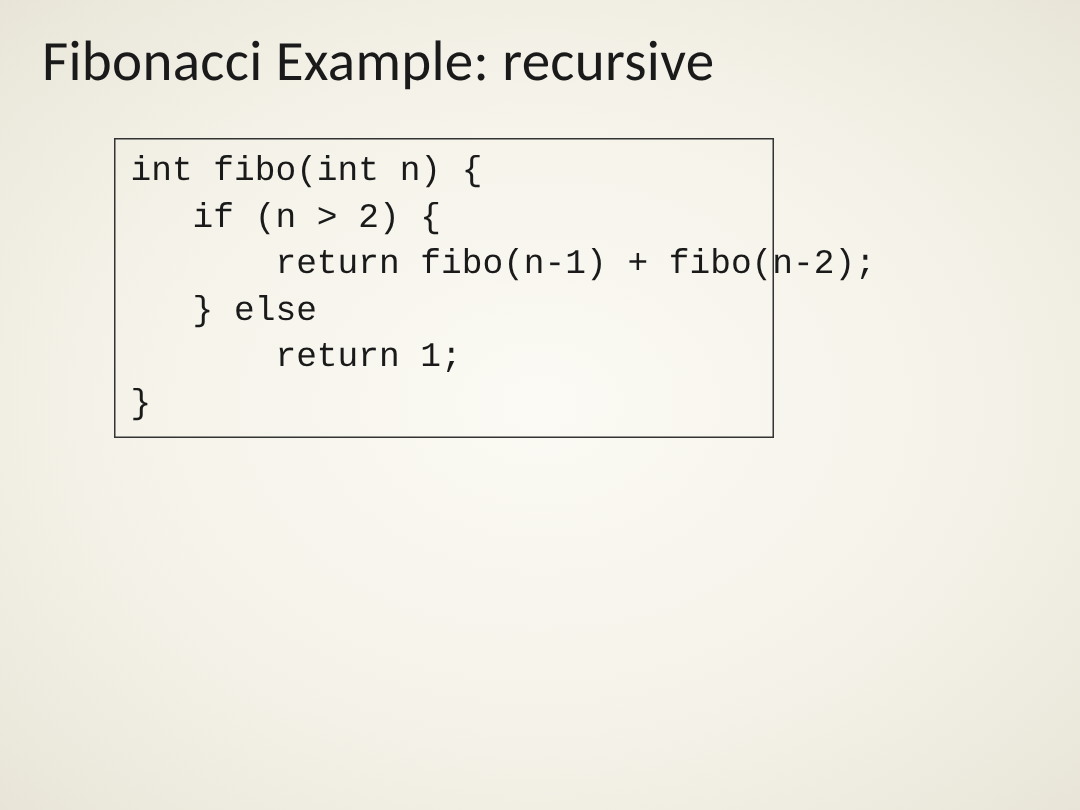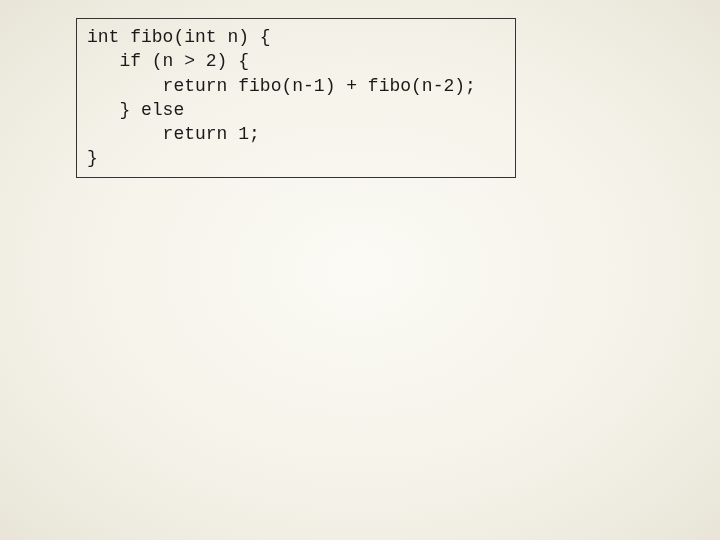--- a/index.html
+++ b/index.html
@@ -23,29 +23,30 @@
     margin-bottom: 28px;
     letter-spacing: 0.2px;
   }
   .code-box {
     margin-left: 48px;
     border: 1px solid #333;
     background: transparent;
     padding: 6px 12px 6px 10px;
     width: 440px;
     font-family: Consolas, "Courier New", monospace;
-    font-size: 18px;
+    font-size: 23px;
     line-height: 1.35;
     color: #1a1a1a;
     white-space: pre;
   }
 </style>
 </head>
 <body>
 
 <div class="slide">
+  <h1 class="title">Fibonacci Example: recursive</h1>
   <div class="code-box">int fibo(int n) {
    if (n &gt; 2) {
        return fibo(n-1) + fibo(n-2);
    } else
        return 1;
 }</div>
 </div>
 
 </body></html>

